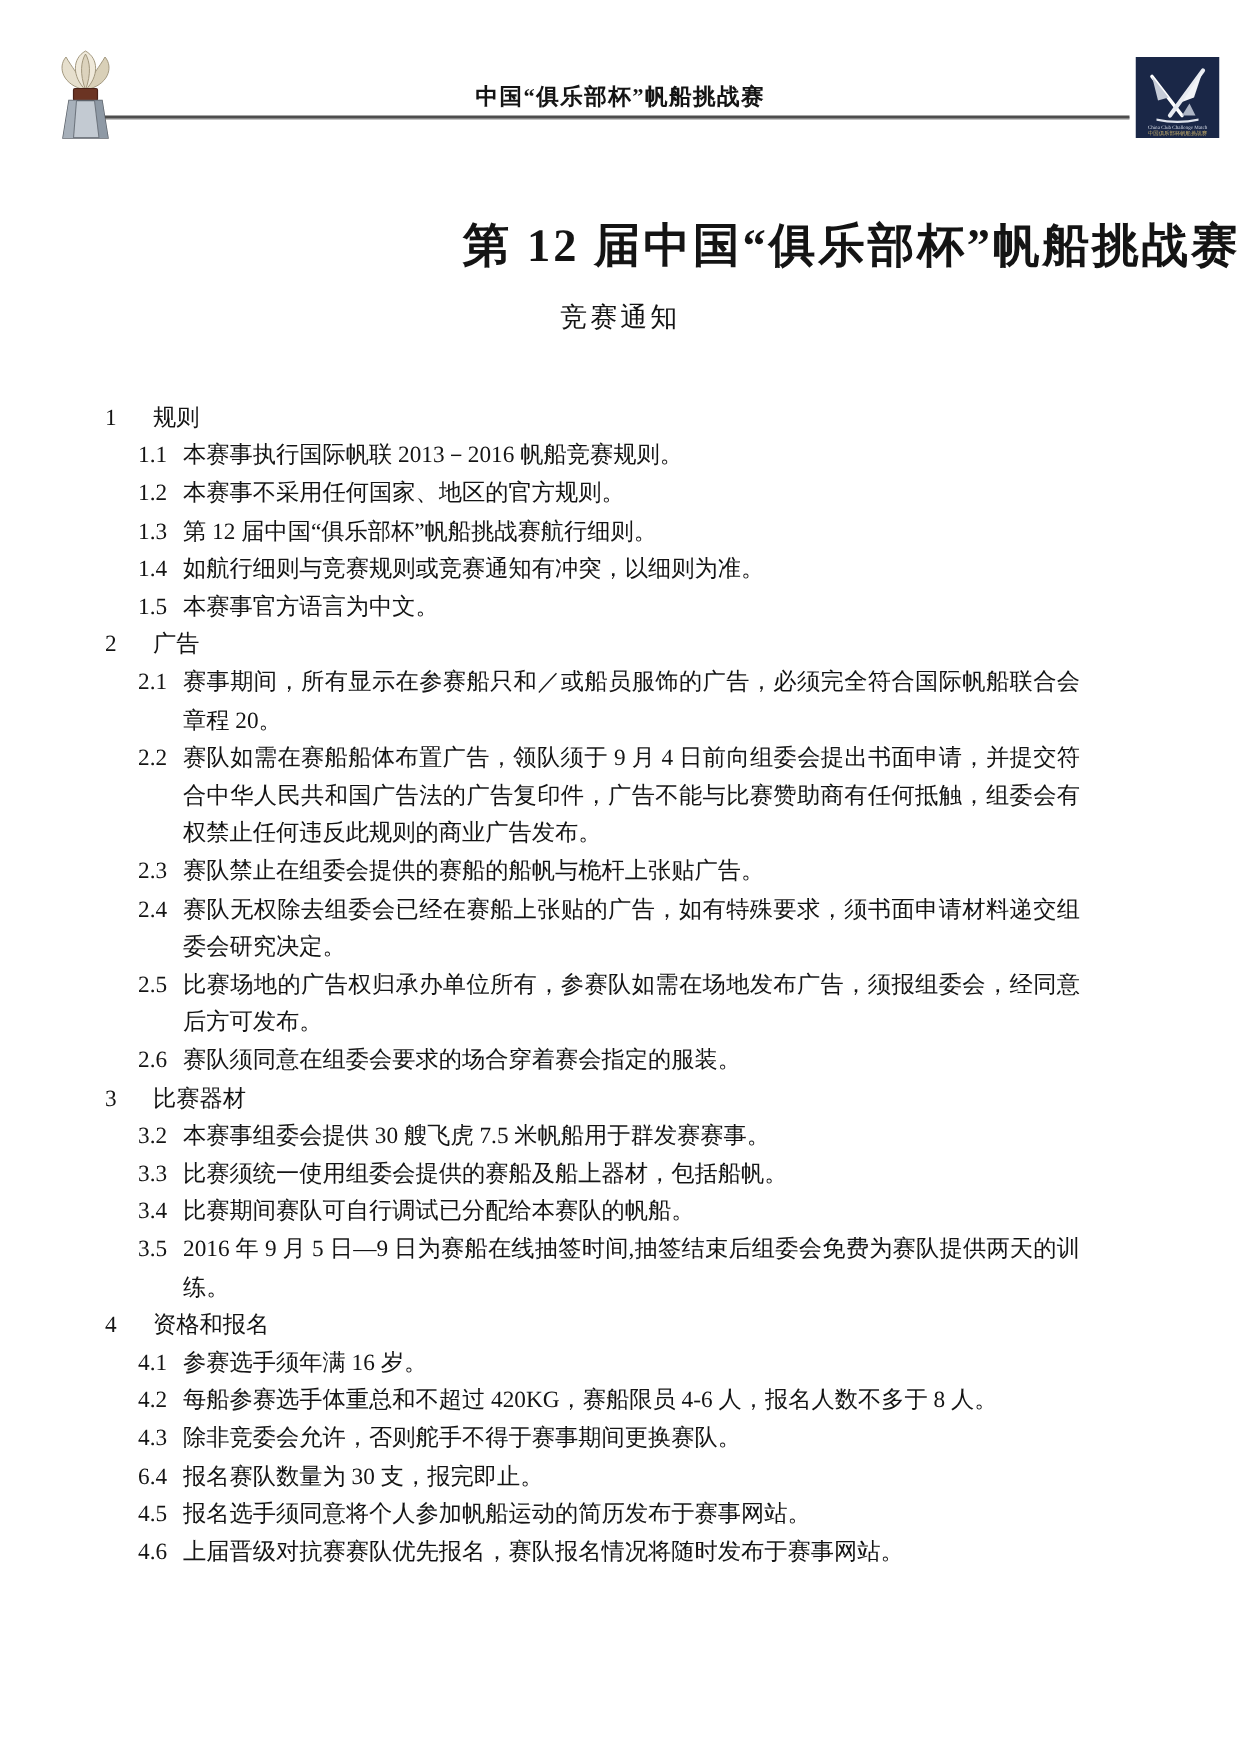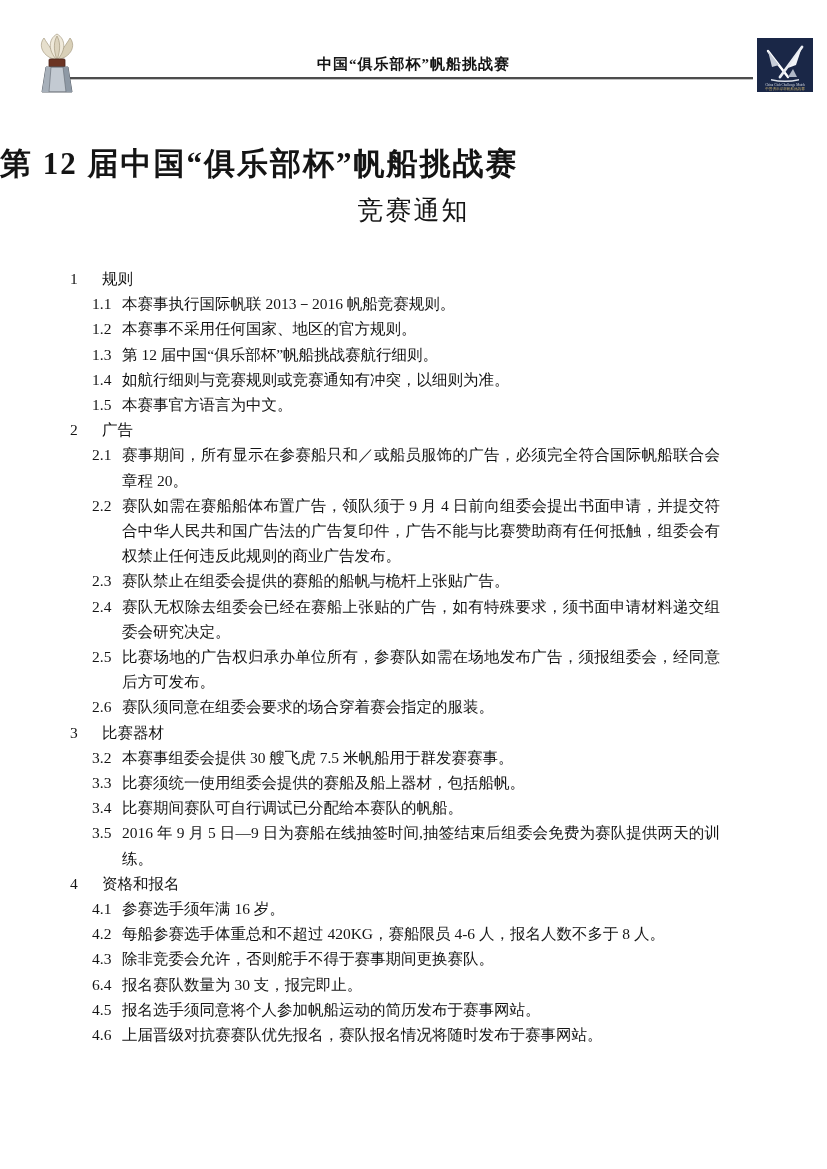--- a/index.html
+++ b/index.html
@@ -32,29 +32,29 @@
     box-shadow: 0 1px 0 rgba(120,120,120,.45);
   }
   .event-logo {
     position: absolute; left: 757px; top: 38px;
     width: 56px; height: 54px;
   }
 
   
   .doc-title {
     position: absolute; left: 0; top: 141px; width: 100%;
-    text-align: left;
+    text-align: right;
     font-size: 31px; font-weight: bold;
     letter-spacing: 2px;
     line-height: 46px;
   }
   .doc-subtitle {
     position: absolute; left: 0; top: 194px; width: 100%;
     text-align: center;
-    font-size: 26px; font-weight: normal;
+    font-size: 18px; font-weight: normal;
     letter-spacing: 2px;
     line-height: 34px;
   }
 
   
   .doc-body {
     position: absolute; left: 70px; top: 266px;
     width: 650px;
     font-size: 15.5px;
     line-height: 25.2px;

